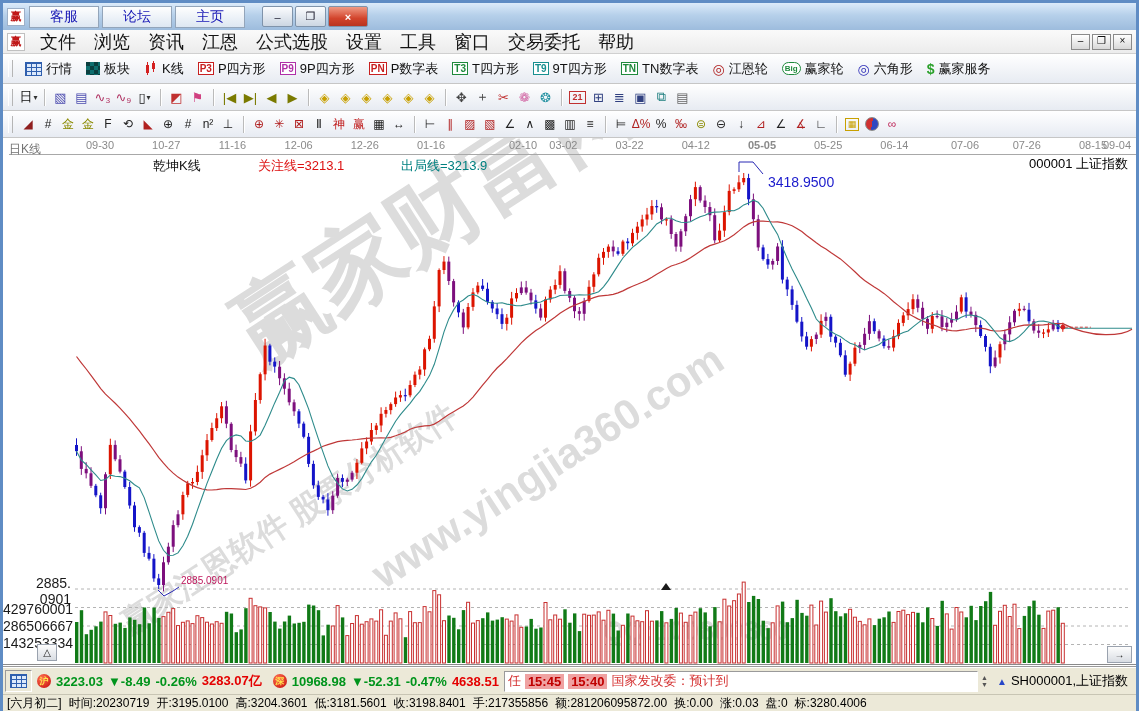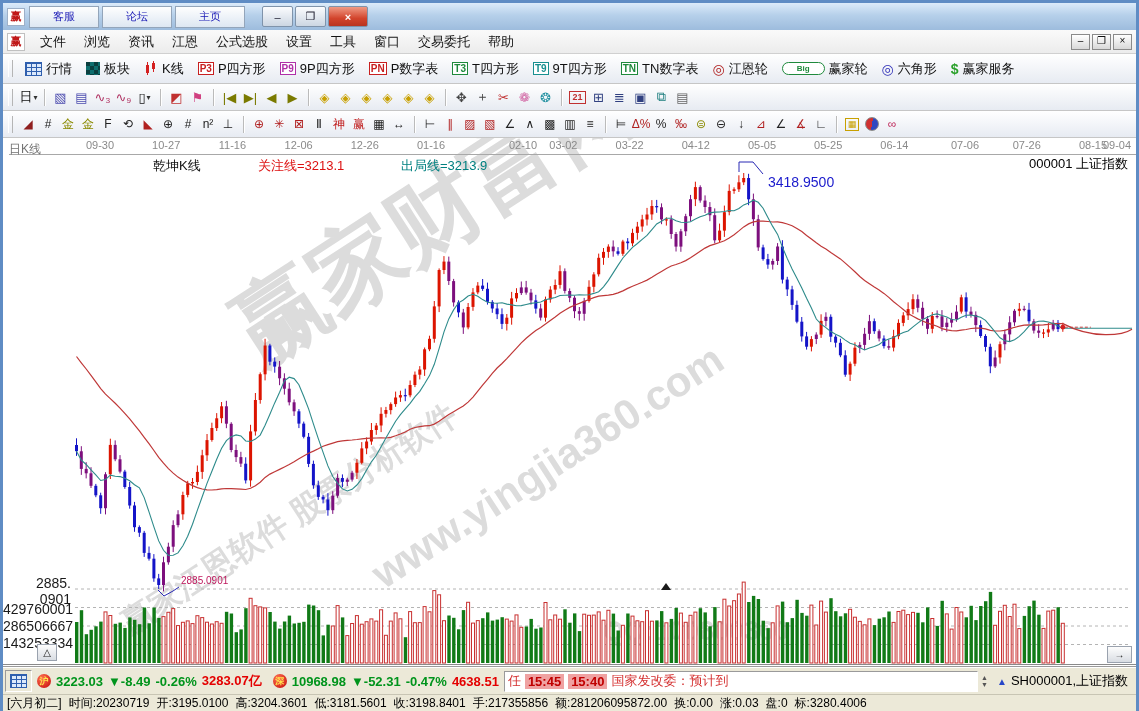--- a/index.html
+++ b/index.html
@@ -2,28 +2,28 @@
 <html><head>
 <meta charset="utf-8">
 <style>
   html,body{margin:0;padding:0;background:#d8d8d8;}
   body{width:1139px;height:711px;overflow:hidden;font-family:"Liberation Sans","DejaVu Sans",sans-serif;-webkit-font-smoothing:antialiased;}
   .window{width:1139px;height:711px;box-sizing:border-box;border:3px solid #5f8cc4;border-bottom-width:6px;background:#ece9d8;display:flex;flex-direction:column;}
   
   .titlebar{height:27px;flex:0 0 27px;background:linear-gradient(#dcebfa,#b6d0ea 45%,#9dbcdd);display:flex;align-items:center;padding:0 4px;gap:4px;}
   .app-ico{width:16px;height:16px;background:#fff;border:1px solid #9db0c8;color:#c01818;font-weight:bold;font-size:11px;line-height:15px;text-align:center;}
   .title-text{font-size:12px;color:#101010;margin-left:2px;flex:1 1 auto;white-space:nowrap;overflow:hidden;}
-  .link-btn{height:20px;min-width:52px;padding:0 8px;background:linear-gradient(#fefefe,#dde7f2);border:1px solid #93a5ba;color:#1616b4;font-size:11px;display:flex;align-items:center;justify-content:center;margin-right:3px;cursor:default;}
+  .link-btn{height:20px;min-width:52px;padding:0 8px;background:linear-gradient(#fefefe,#dde7f2);border:1px solid #93a5ba;color:#1616b4;font-size:14px;display:flex;align-items:center;justify-content:center;margin-right:3px;cursor:default;}
   .winbtns{display:flex;gap:2px;margin-left:10px;}
   .winbtn{width:29px;height:19px;border:1px solid #7f93aa;border-radius:2px;background:linear-gradient(#fbfcfe,#ccd6e2);font-size:11px;color:#223;display:flex;align-items:center;justify-content:center;}
   .winbtn.close{width:38px;background:linear-gradient(#f09a84,#d2442c 60%,#b93420);color:#fff;font-weight:bold;}
   
   .menubar{height:23px;flex:0 0 23px;background:linear-gradient(#fafafa,#ececec);display:flex;align-items:center;padding:0 4px;border-bottom:1px solid #d0d0d0;}
   .menubar .app-ico{margin-right:6px;border-color:#c0c0c0;}
-  .menu-item{font-size:13px;color:#141414;padding:2px 9px;text-align:right;}
+  .menu-item{font-size:18px;color:#141414;padding:2px 9px;text-align:right;}
   .mdi{margin-left:auto;display:flex;gap:2px;}
   .mdi span{width:17px;height:14px;border:1px solid #8a8a8a;background:linear-gradient(#fff,#d8d8d8);font-size:10px;line-height:12px;text-align:center;color:#111;}
   
   .toolbar{display:flex;align-items:center;background:linear-gradient(#ffffff,#e7ebf2);border-bottom:1px solid #c6c6c6;padding:0 4px;}
   .t1{height:29px;flex:0 0 29px;}
   .t2{height:26px;flex:0 0 26px;}
   .t3{height:26px;flex:0 0 26px;}
   .grip{width:3px;height:17px;border-left:1px solid #fff;border-right:1px solid #b5b5b5;margin:0 5px 0 1px;}
   .vsep{width:1px;height:17px;background:#bbb;box-shadow:1px 0 0 #fff;margin:0 5px;}
   .tb1-item{display:flex;align-items:center;gap:4px;padding:0 7px;font-size:13px;color:#111;white-space:nowrap;}
@@ -31,21 +31,21 @@
   .ic-grid{width:15px;height:12px;border:1px solid #2f5fae;background:
      repeating-linear-gradient(90deg,#2f5fae 0 1px,transparent 1px 5px),
      repeating-linear-gradient(#2f5fae 0 1px,transparent 1px 4px),#dce9fb;}
   .ic-blocks{width:14px;height:13px;background:repeating-conic-gradient(#0e6e6e 0 25%,#0b3f3f 0 50%);background-size:8px 8px;}
   .ic-candle{width:14px;height:15px;background:
      linear-gradient(#d42020,#d42020) 2px 4px/3px 8px no-repeat,
      linear-gradient(#d42020,#d42020) 3px 1px/1px 13px no-repeat,
      linear-gradient(#d42020,#d42020) 8px 2px/3px 6px no-repeat,
      linear-gradient(#d42020,#d42020) 9px 0/1px 11px no-repeat;}
   .ic-badge{font-size:10px;font-weight:bold;border:1px solid currentColor;padding:0 1px;line-height:11px;background:#fff;}
-  .ic-round{font-size:8px;font-weight:bold;border:1px solid currentColor;border-radius:8px;padding:0 14px;line-height:11px;background:#fff;}
+  .ic-round{font-size:8px;font-weight:bold;border:1px solid currentColor;border-radius:8px;padding:0 2px;line-height:11px;background:#fff;}
   .ic-glyph{font-size:14px;line-height:16px;}
   .t2 .tbtn,.t3 .tbtn{min-width:21px;height:20px;display:inline-flex;align-items:center;justify-content:center;font-size:13px;}
   .t3 .tbtn{min-width:20px;font-size:12px;}
   .boxed{border:1px solid currentColor;font-size:9px;font-weight:bold;padding:0 2px;line-height:11px;}
   .ic-yy{width:12px;height:12px;border-radius:50%;background:linear-gradient(100deg,#d03030 50%,#3048c0 50%);border:1px solid #888;}
   .dd{font-size:8px;color:#333;margin-left:1px;}
   
   .chart-area{position:relative;flex:0 0 528px;height:528px;background:#fff;overflow:hidden;border-bottom:1px solid #9a9a9a;}
   .chart-area svg{position:absolute;left:0;top:0;z-index:1;}
   .wm{position:absolute;color:#dcdcdc;z-index:0;pointer-events:none;white-space:nowrap;font-weight:bold;}
@@ -1051,21 +1051,21 @@
         <span class="date-lbl" style="left: 75px;">09-30</span>
         <span class="date-lbl" style="left: 141.2px;">10-27</span>
         <span class="date-lbl" style="left: 207.4px;">11-16</span>
         <span class="date-lbl" style="left: 273.6px;">12-06</span>
         <span class="date-lbl" style="left: 339.8px;">12-26</span>
         <span class="date-lbl" style="left: 406px;">01-16</span>
         <span class="date-lbl" style="left: 498px; text-align: center;">02-10</span>
         <span class="date-lbl" style="left: 538.4px;">03-02</span>
         <span class="date-lbl" style="left: 604.6px;">03-22</span>
         <span class="date-lbl" style="left: 670.8px;">04-12</span>
-        <span class="date-lbl" style="left: 737px;">05-05</span>
+        <span class="date-lbl" style="left: 737px; font-weight: bold;">05-05</span>
         <span class="date-lbl" style="left: 803.2px;">05-25</span>
         <span class="date-lbl" style="left: 869.4px;">06-14</span>
         <span class="date-lbl" style="left: 940px;">07-06</span>
         <span class="date-lbl" style="left: 1001.8px;">07-26</span>
         <span class="date-lbl" style="left: 1068px;">08-15</span>
         <span class="date-lbl" style="left: 1092px;">09-04</span>
       </div>
     <div id="yaxis">
         <span class="yaxis-lbl" style="top: 437px;">2885. 0901</span>
         <span class="yaxis-lbl" style="top: 463px;">429760001</span>

